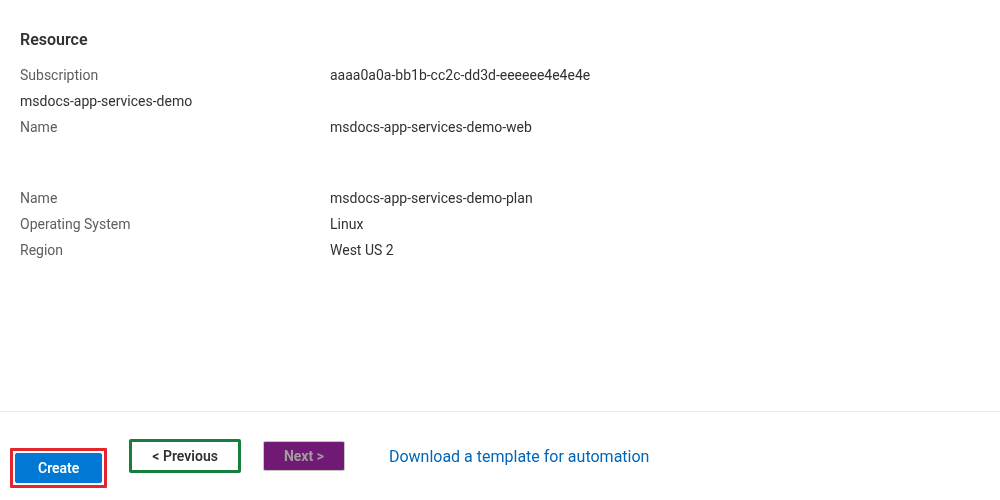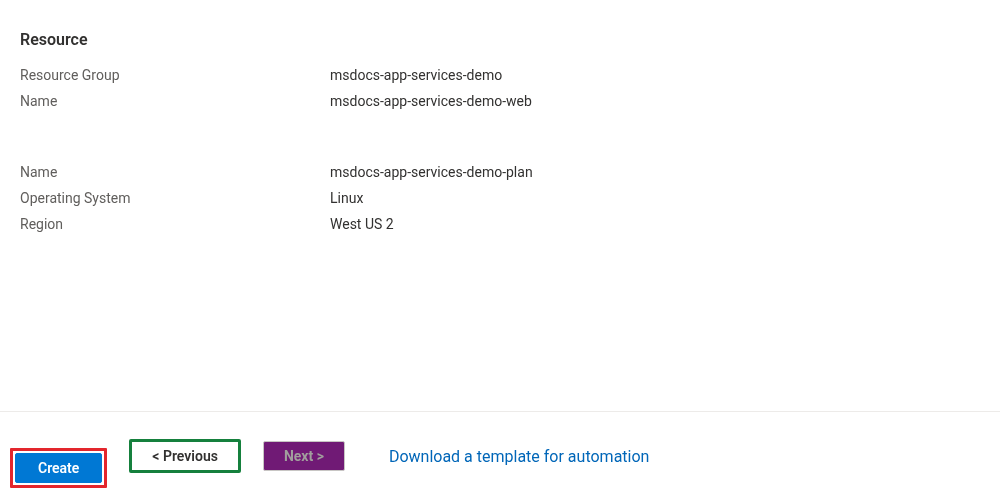--- a/index.html
+++ b/index.html
@@ -98,23 +98,26 @@
     }
   </style>
 </head>
 <body>
 
 <div class="content">
 
   <div class="section">
     <h2 class="section-heading">Resource</h2>
 
+    <div class="row">
+      <div class="label">Subscription</div>
+      <div class="value">aaaa0a0a-bb1b-cc2c-dd3d-eeeeee4e4e4e</div>
+    </div>
 
     <div class="row">
-      <div class="label">Resource Group</div>
       <div class="value">msdocs-app-services-demo</div>
     </div>
 
     <div class="row">
       <div class="label">Name</div>
       <div class="value">msdocs-app-services-demo-web</div>
     </div>
   </div>
 
   <div class="section">

